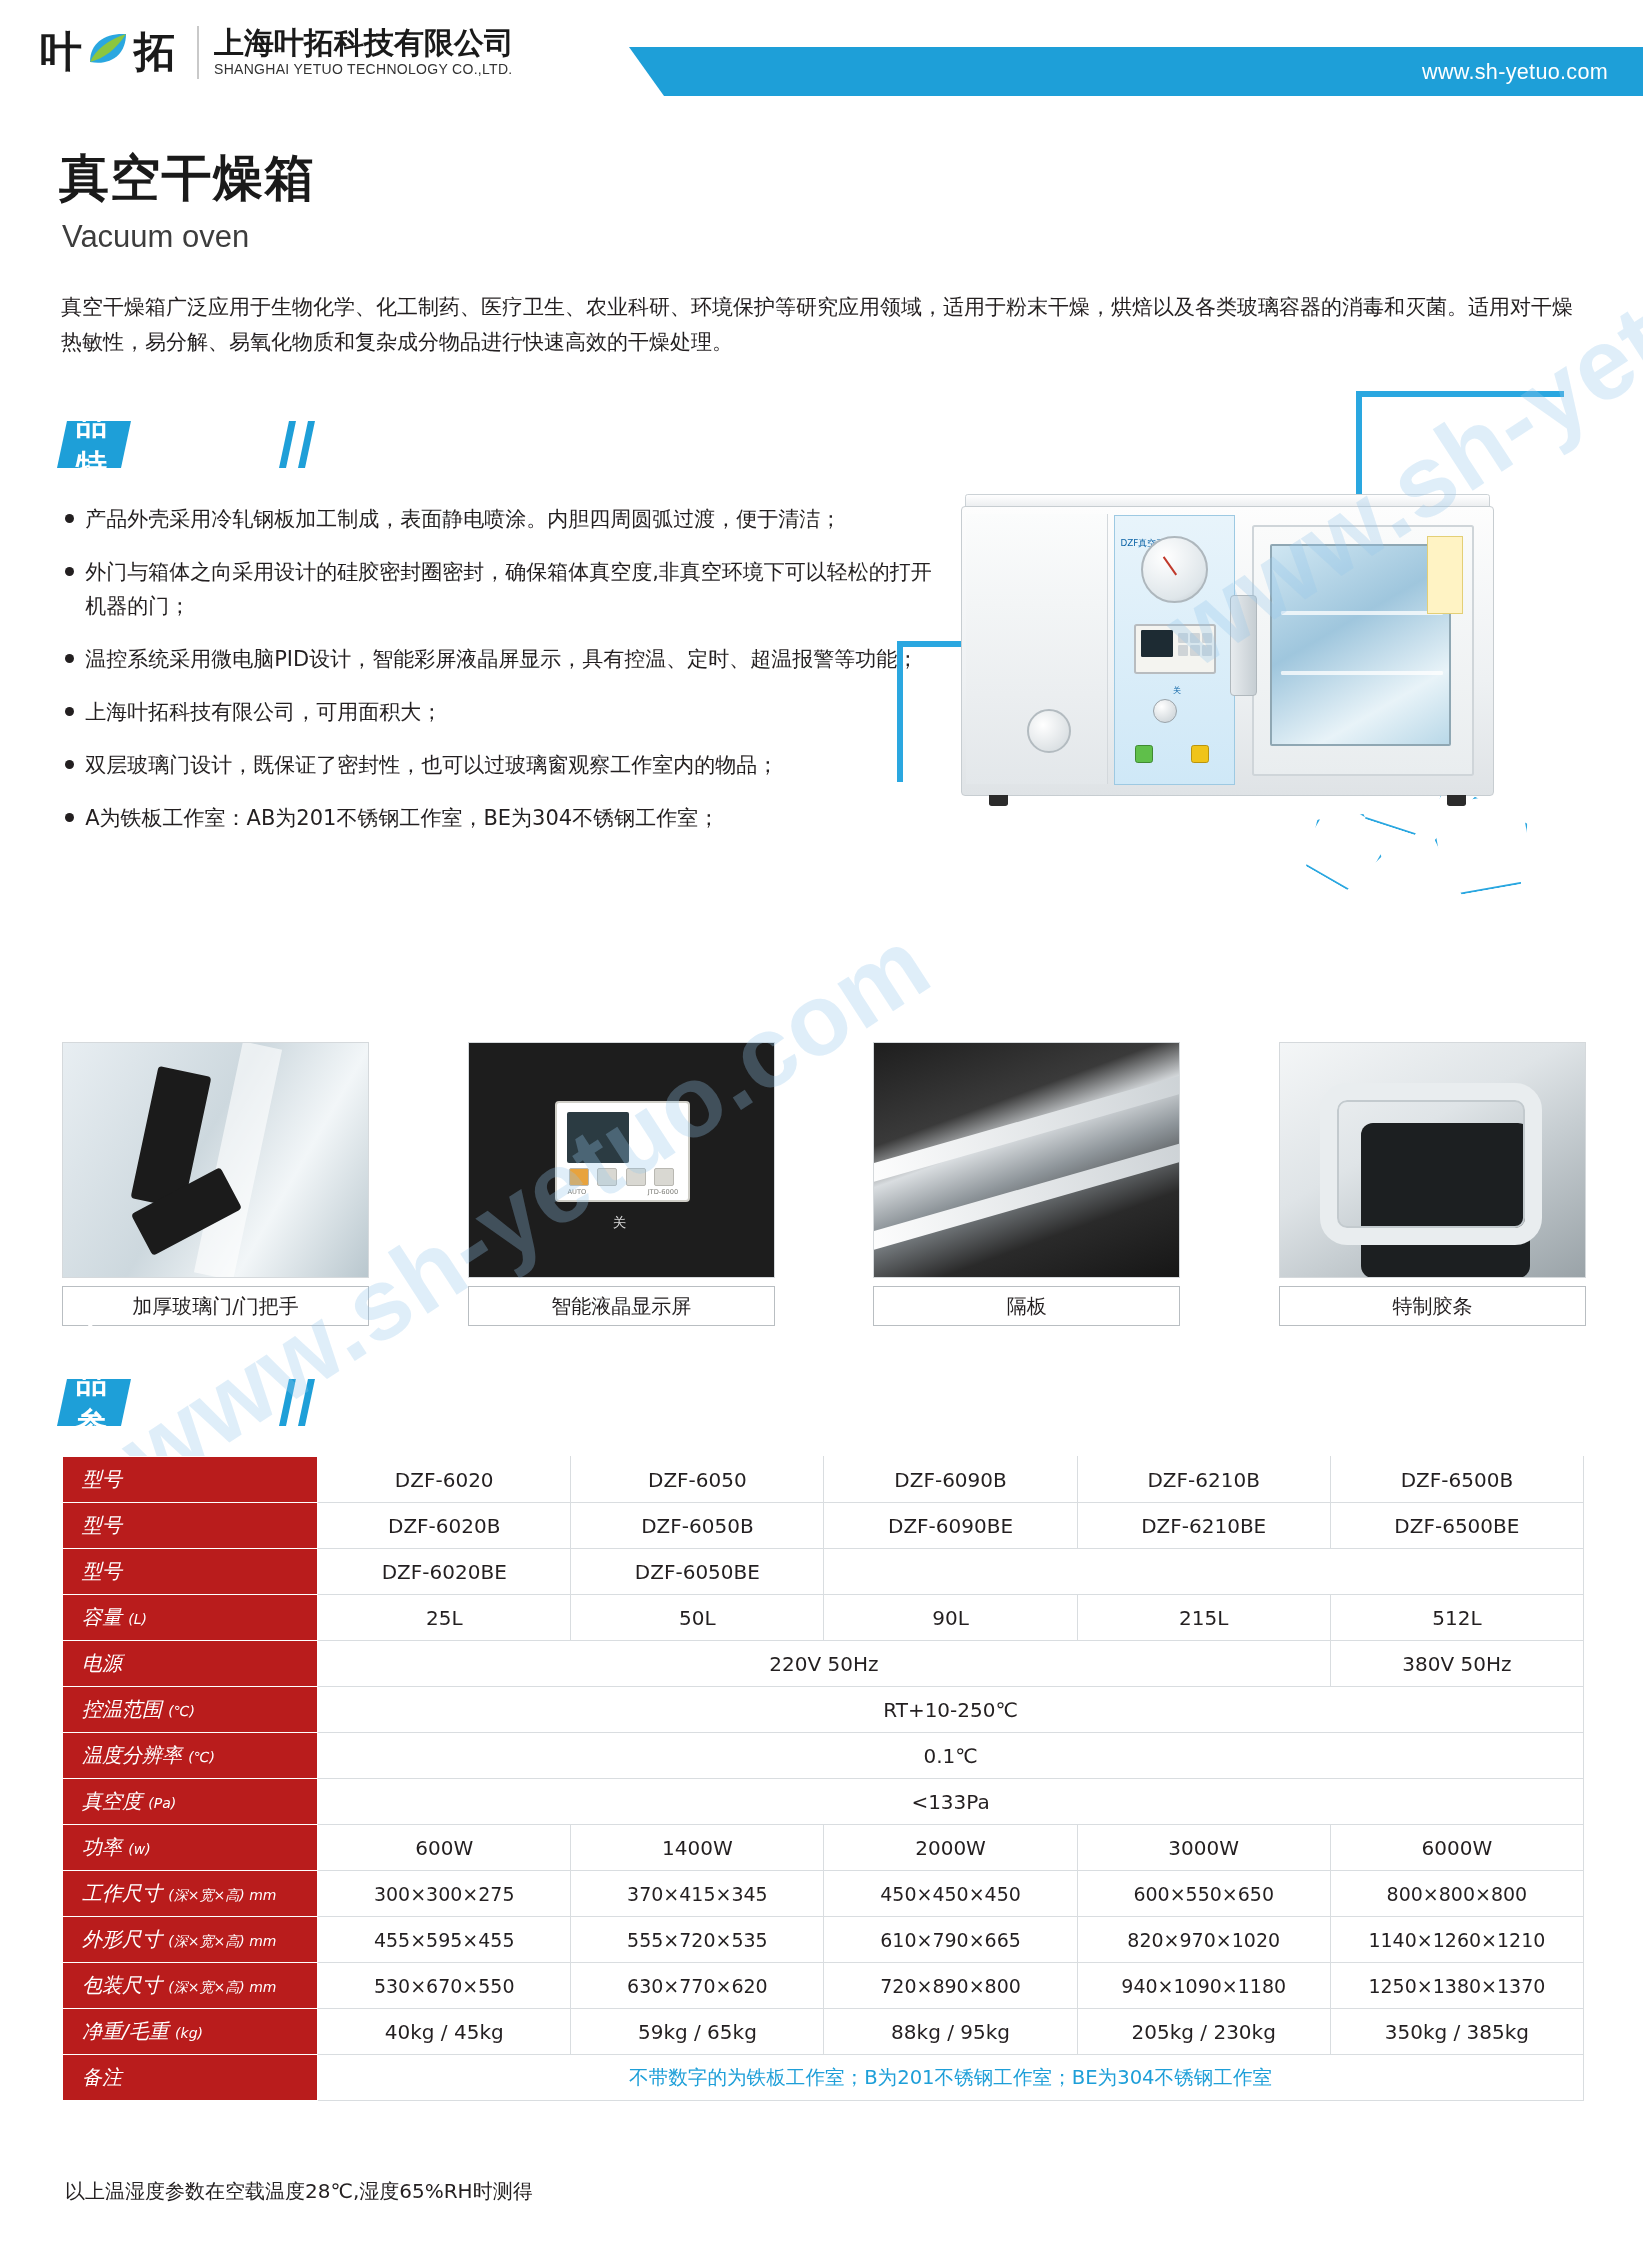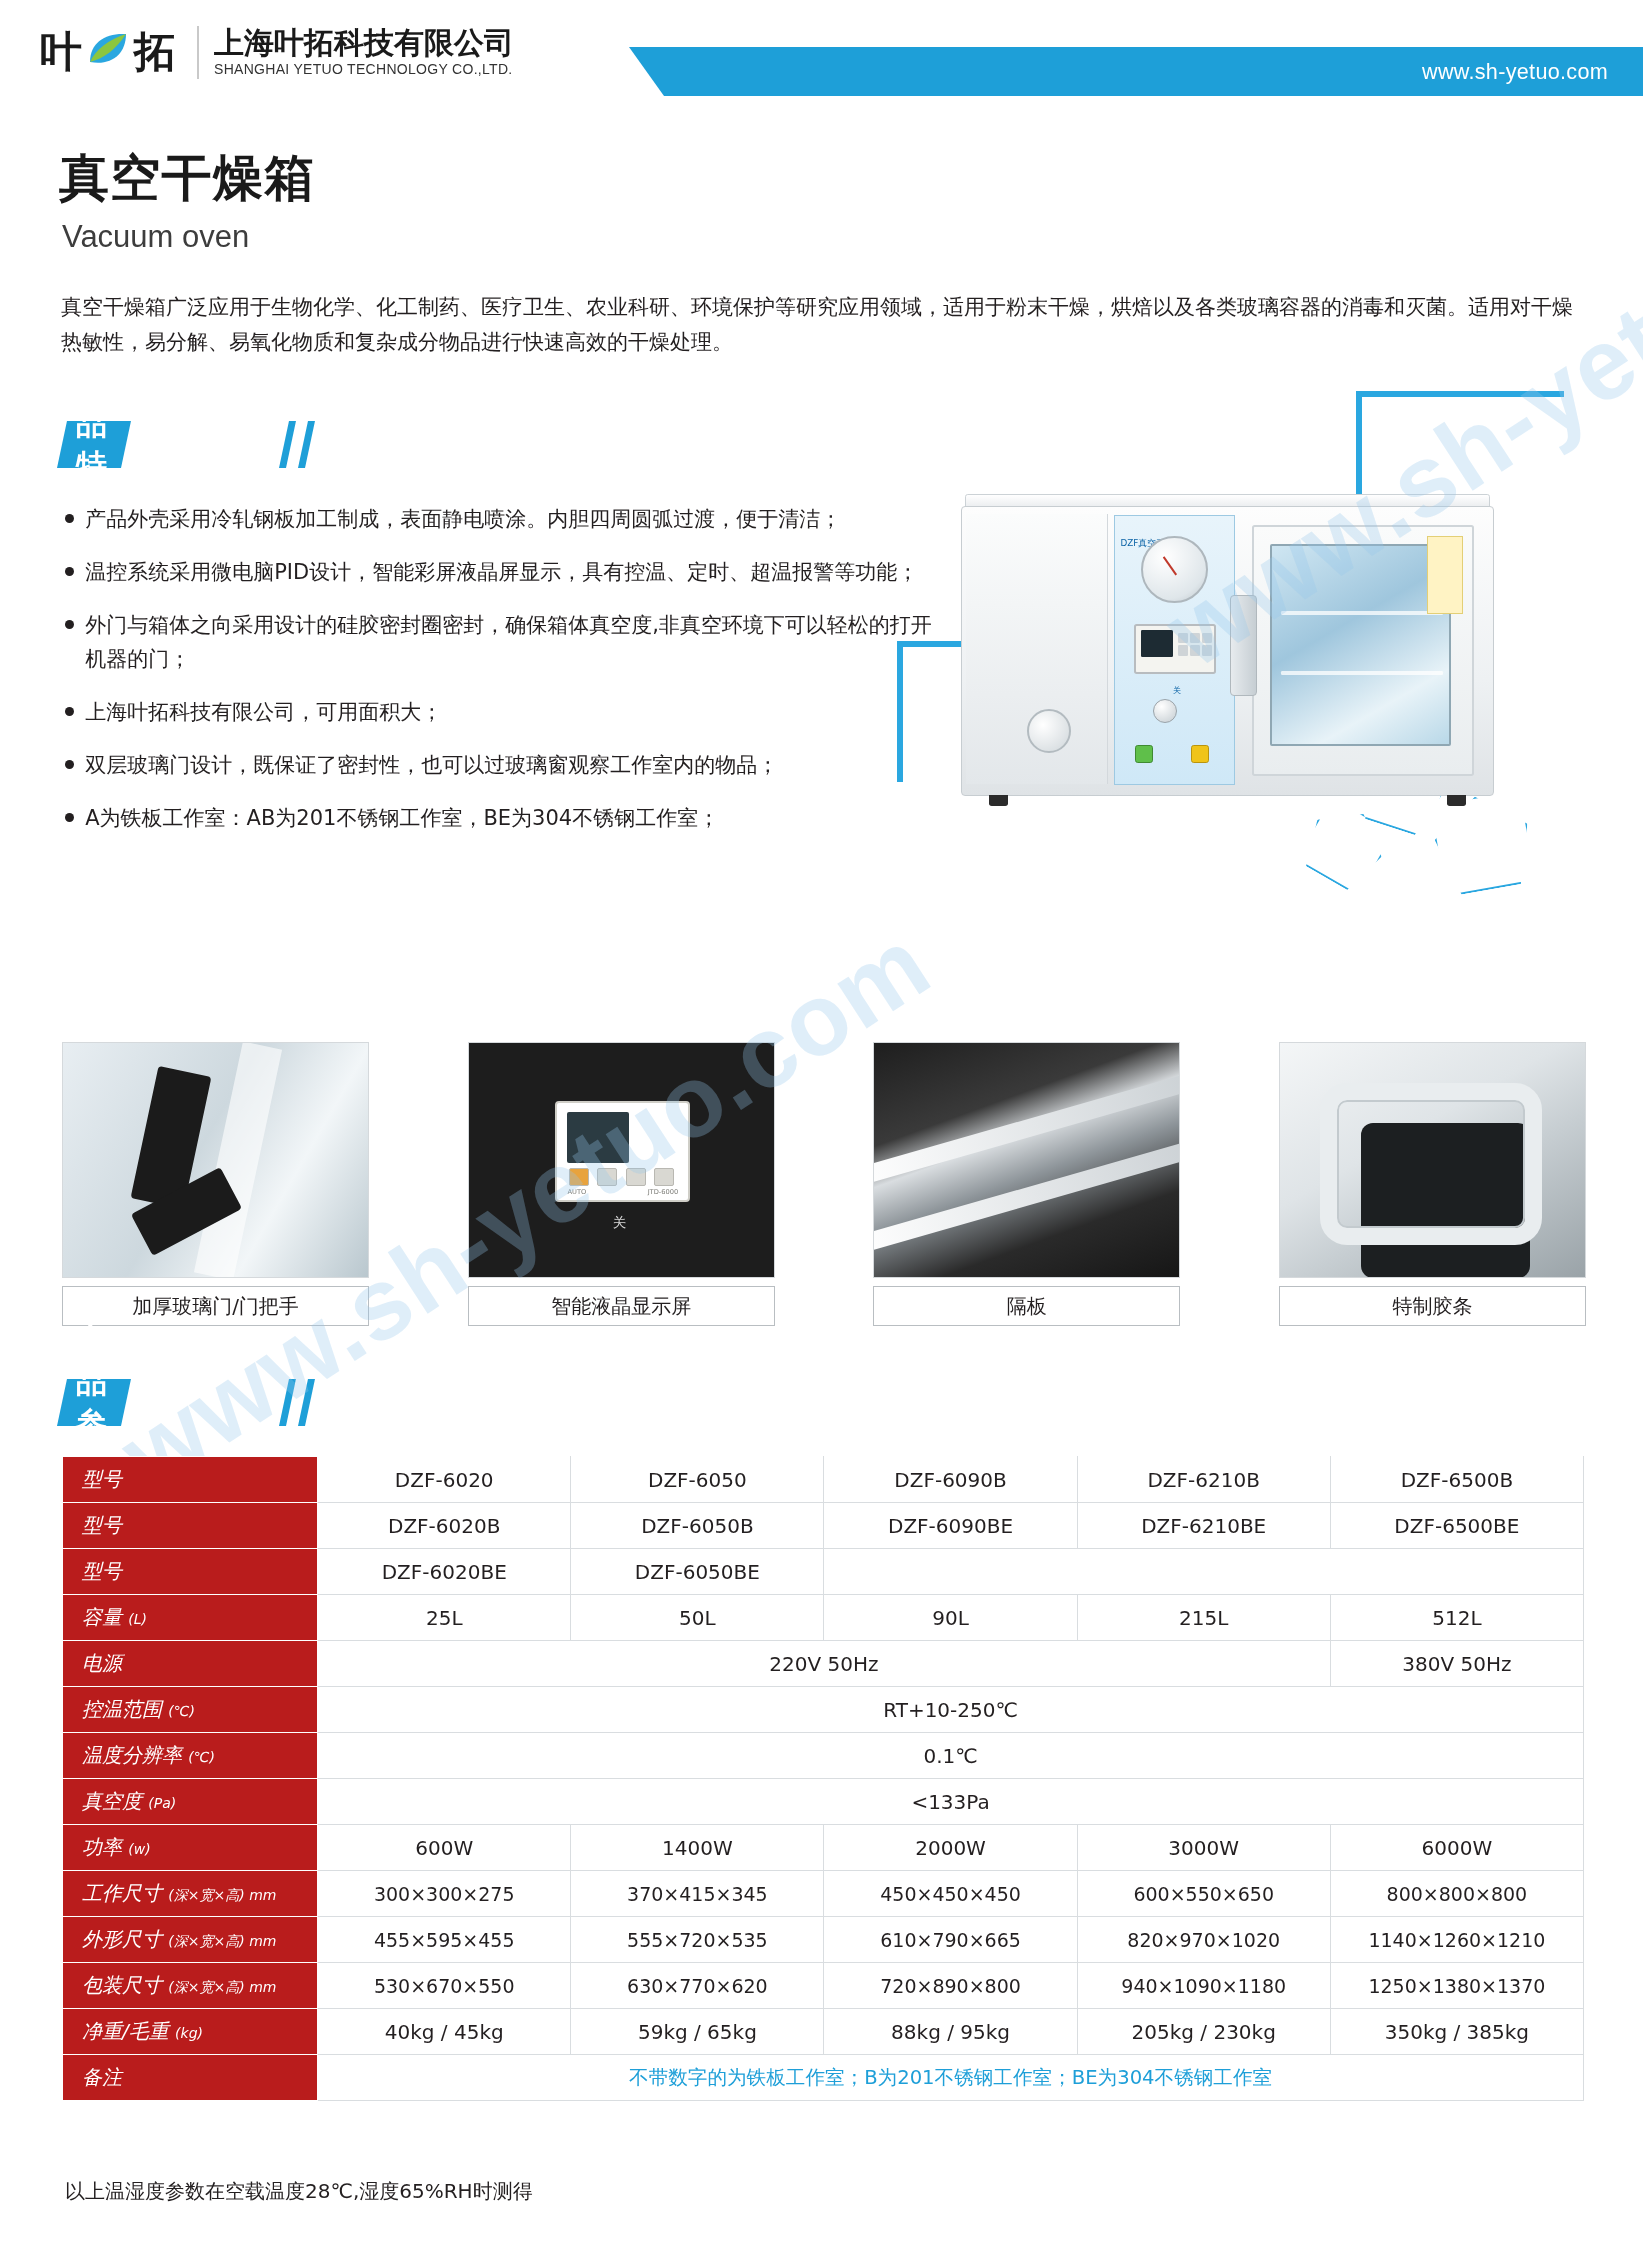--- a/index.html
+++ b/index.html
@@ -450,25 +450,25 @@
   <div class="slash2"></div>
 </div>
 
 <div class="features">
   <div class="feat">
     <div class="dot"></div>
     <div class="txt">产品外壳采用冷轧钢板加工制成，表面静电喷涂。内胆四周圆弧过渡，便于清洁；</div>
   </div>
   <div class="feat">
     <div class="dot"></div>
-    <div class="txt">温控系统采用微电脑PID设计，智能彩屏液晶屏显示，具有控温、定时、超温报警等功能；</div>
+    <div class="txt">外门与箱体之向采用设计的硅胶密封圈密封，确保箱体真空度,非真空环境下可以轻松的打开机器的门；</div>
   </div>
   <div class="feat">
     <div class="dot"></div>
-    <div class="txt">外门与箱体之向采用设计的硅胶密封圈密封，确保箱体真空度,非真空环境下可以轻松的打开机器的门；</div>
+    <div class="txt">温控系统采用微电脑PID设计，智能彩屏液晶屏显示，具有控温、定时、超温报警等功能；</div>
   </div>
   <div class="feat">
     <div class="dot"></div>
     <div class="txt">上海叶拓科技有限公司，可用面积大；</div>
   </div>
   <div class="feat">
     <div class="dot"></div>
     <div class="txt">双层玻璃门设计，既保证了密封性，也可以过玻璃窗观察工作室内的物品；</div>
   </div>
   <div class="feat">

